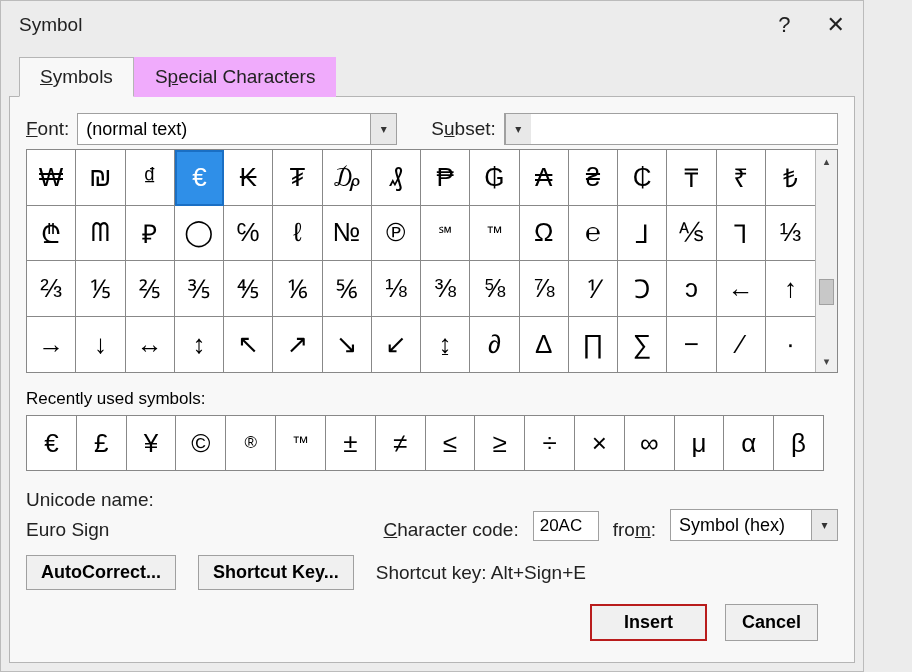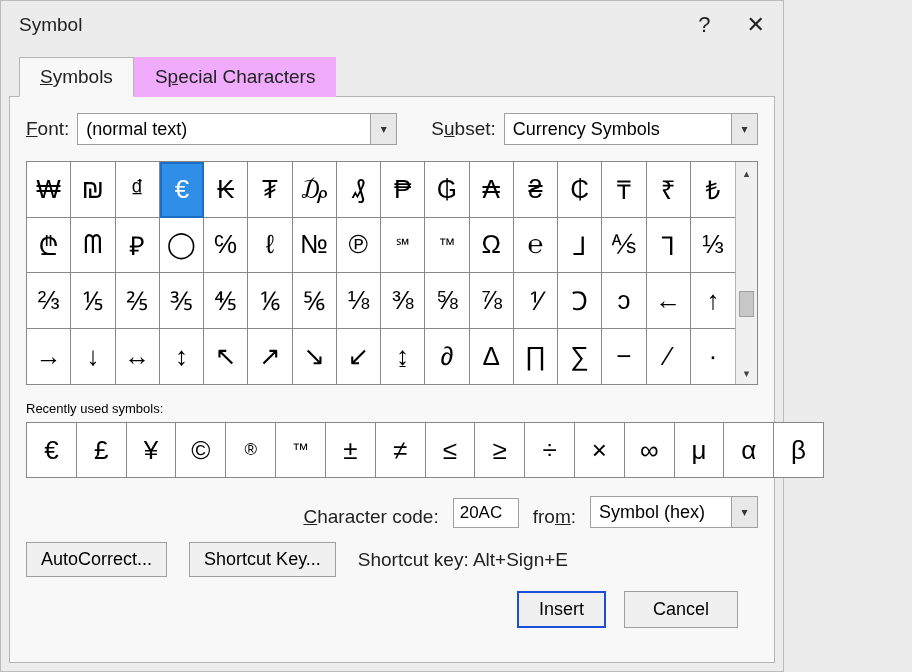--- a/index.html
+++ b/index.html
@@ -1,52 +1,52 @@
 <!DOCTYPE html>
 <html><head>
 <meta charset="utf-8">
 <style>
   * { box-sizing: border-box; font-family: "Segoe UI", Arial, sans-serif; }
   body { margin: 0; background: #ececec; width: 912px; height: 672px; overflow: hidden; }
-  .dialog { width: 784px; height: 672px; background: #ececec; border: 1px solid #bbb; display: flex; flex-direction: column; }
+  .dialog { width: 864px; height: 672px; background: #ececec; border: 1px solid #bbb; display: flex; flex-direction: column; }
   .titlebar { height: 48px; display: flex; align-items: center; padding: 0 18px; font-size: 19px; color: #222; }
   .titlebar .spacer { flex: 1; }
   .titlebar .help { font-size: 22px; margin-right: 36px; cursor: default; }
   .titlebar .close { font-size: 22px; cursor: default; }
   .tabs { display: flex; padding-left: 18px; margin-top: 8px; align-items: flex-end; }
   .tab { padding: 8px 20px; font-size: 19px; color: #222; border: 1px solid transparent; background: #f0abfc; cursor: default; position: relative; }
   .tab.active { background: #f8f8f8; border: 1px solid #b5b5b5; border-bottom: 1px solid #f8f8f8; z-index: 2; }
   .tab .ul { text-decoration: underline; }
   .panel { flex: 1; background: #f8f8f8; margin: 0 8px 8px 8px; border: 1px solid #b5b5b5; margin-top: -1px; padding: 16px 16px 12px 16px; display: flex; flex-direction: column; }
-  .row { display: flex; align-items: center; gap: 8px; margin-bottom: 16px; }
+  .row { display: flex; align-items: center; gap: 8px; margin-bottom: 4px; }
   .lbl { font-size: 19px; color: #222; }
   .lbl .ul { text-decoration: underline; }
   .combo { display: flex; align-items: center; border: 1px solid #a0a0a0; background: #fff; height: 32px; justify-content: space-between; }
   .combo input, .combo span.val { flex: 1; border: none; outline: none; font-size: 18px; padding: 0 8px; background: transparent; font-family: inherit; }
   .combo .dd { width: 26px; height: 100%; border-left: 1px solid #a0a0a0; background: #e8e8e8; display: flex; align-items: center; justify-content: center; font-size: 12px; color: #333; cursor: default; }
   .grid-wrap { display: flex; border: 1px solid #888; height: 224px; }
   .grid { flex: 1; display: grid; grid-template-columns: repeat(16, 1fr); grid-template-rows: repeat(4, 1fr); }
   .cell { border-right: 1px solid #888; border-bottom: 1px solid #888; display: flex; align-items: center; justify-content: center; font-size: 26px; cursor: default; background: #fff; font-family: "Segoe UI", "Cambria Math", "Arial Unicode MS", sans-serif; }
   .cell:nth-child(16n) { border-right: none; }
   .grid > .cell:nth-last-child(-n+16) { border-bottom: none; }
   .cell.selected { background: #2f8fe8; color: #fff; border: 2px solid #1a6fc4; }
   .cell.small { font-size: 17px; }
   .scroll { width: 22px; background: #f0f0f0; border-left: 1px solid #b5b5b5; display: flex; flex-direction: column; align-items: center; justify-content: space-between; }
   .scroll .arr { width: 100%; height: 22px; display:flex; align-items:center; justify-content:center; font-size: 11px; color:#444; cursor: default; }
   .scroll .track { flex:1; width:100%; position:relative; }
   .scroll .thumb { position:absolute; left:3px; right:3px; top:60%; height:26px; background:#c8c8c8; border:1px solid #a0a0a0; }
-  .section-label { font-size: 13px; margin: 16px 0 6px 0; }
+  .section-label { font-size: 17px; margin: 16px 0 6px 0; }
   .recent { display: flex; border: 1px solid #888; height: 56px; width: 798px; }
   .recent .rcell { flex: 1; border-right: 1px solid #888; display:flex; align-items:center; justify-content:center; font-size:26px; background:#fff; cursor: default; }
   .recent .rcell.small { font-size: 17px; }
   .recent .rcell:last-child { border-right: none; }
   .info-row { display: flex; align-items: flex-end; margin-top: 18px; gap: 14px; }
   .info-left { display: flex; flex-direction: column; gap: 8px; }
-  .btn { background: #f0f0f0; border: 1px solid #a0a0a0; padding: 6px 14px; font-size: 18px; cursor: default; }
-  .btn.primary { border: 2px solid #1d4ed8; padding: 6px 20px; }
+  .btn { background: #f0f0f0; border: 1px solid #a0a0a0; padding: 6px 14px; font-size: 18px; cursor: default; font-weight: bold; }
+  .btn.primary { border: 2px solid #b91c1c; padding: 6px 32px; }
   .textbox { border: 1px solid #a0a0a0; background:#fff; height: 30px; font-size: 17px; padding: 0 6px; outline:none; font-family: inherit; }
   .footer { display:flex; justify-content:flex-end; gap:18px; padding: 14px 20px 0 0; }
   .bottom-row { display:flex; align-items:center; gap:22px; margin-top:14px; }
 </style>
 </head>
 <body>
 
 <div class="dialog">
   <div class="titlebar">
     <span>Symbol</span>
@@ -64,21 +64,20 @@
 
     <div class="row">
       <span class="lbl"><span class="ul">F</span>ont:</span>
       <div class="combo" style="width:320px">
         <span class="val">(normal text)</span>
         <span class="dd">▾</span>
       </div>
       <span style="width:18px"></span>
       <span class="lbl">S<span class="ul">u</span>bset:</span>
       <div class="combo" style="flex:1">
-        <span class="val">Currency Symbols</span>
         <span class="dd">▾</span>
       </div>
     </div>
 
     <div class="grid-wrap">
       <div class="grid" id="grid">
           <div class="cell">₩</div>
           <div class="cell">₪</div>
           <div class="cell">₫</div>
           <div class="cell selected">€</div>
@@ -166,35 +165,39 @@
         <div class="rcell">≥</div>
         <div class="rcell">÷</div>
         <div class="rcell">×</div>
         <div class="rcell">∞</div>
         <div class="rcell">μ</div>
         <div class="rcell">α</div>
         <div class="rcell">β</div>
       </div>
 
     <div class="info-row">
+      <div class="info-left">
+        <span class="lbl">Unicode name:</span>
+        <span class="lbl">Euro Sign</span>
+      </div>
       <div style="flex:1"></div>
       <span class="lbl"><span class="ul">C</span>haracter code:</span>
       <input class="textbox" style="width: 66px;" value="20AC">
       <span class="lbl">fro<span class="ul">m</span>:</span>
       <div class="combo" style="width:168px">
         <span class="val">Symbol (hex)</span>
         <span class="dd">▾</span>
       </div>
     </div>
 
     <div class="bottom-row">
       <button class="btn"><span class="ul">A</span><span id="ac">utoCorrect...</span></button>
       <button class="btn">Shortcut <span class="ul">K</span>ey...</button>
       <span class="lbl">Shortcut key: Alt+Sign+E</span>
     </div>
 
     <div class="footer">
       <button class="btn primary"><span class="ul">I</span><span id="ins">nsert</span></button>
-      <button class="btn" style="padding:6px 28px">Cancel</button>
+      <button class="btn" style="padding:6px 16px">Cancel</button>
     </div>
 
   </div>
 </div>
 
 </body></html>

